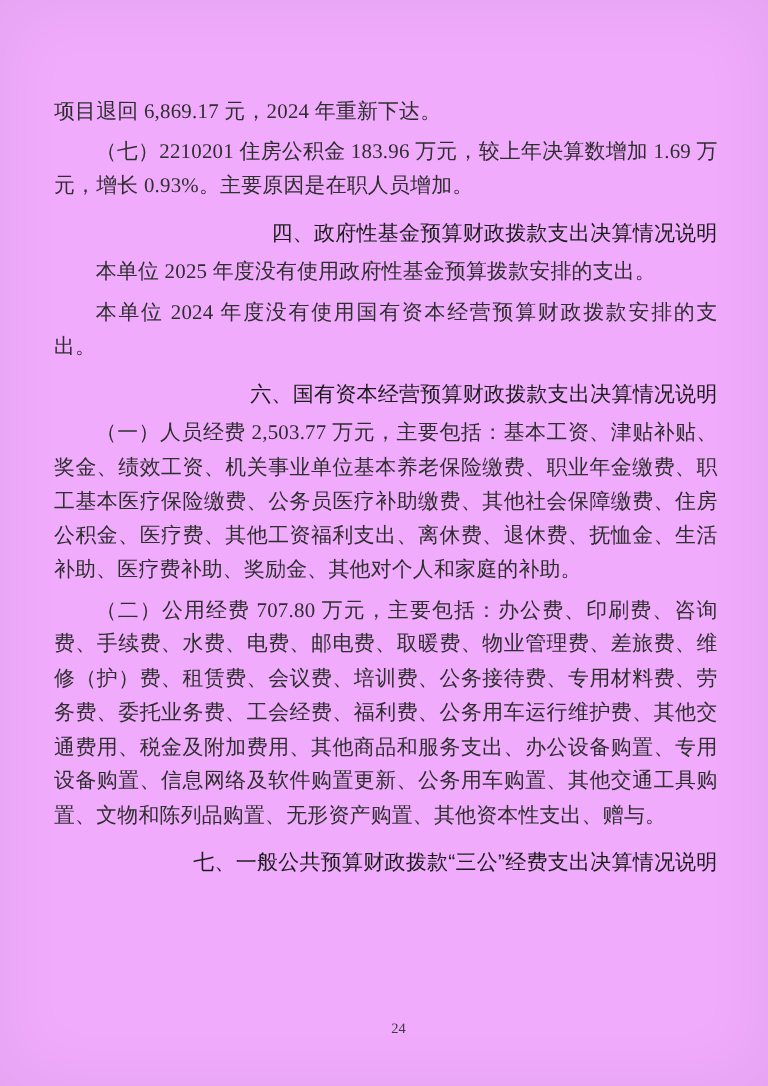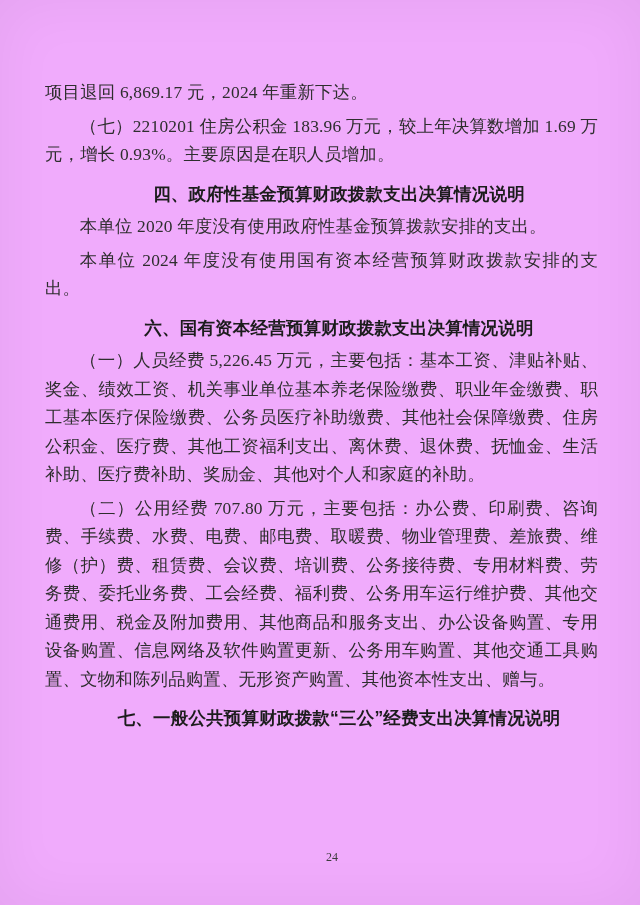--- a/index.html
+++ b/index.html
@@ -31,25 +31,25 @@
     line-height: 28.5px;
     letter-spacing: 0.2px;
   }
   p.body.indent {
     text-indent: 2em;
   }
   h2.heading {
     margin: 11px 0 4px 0;
     font-size: 17.5px;
     line-height: 28.5px;
-    font-weight: bold;
+    font-weight: normal;
     font-family: "Liberation Sans", "DejaVu Sans", sans-serif;
     color: #1c1c1c;
     text-indent: 2em;
-    text-align: center;
+    text-align: right;
     letter-spacing: 0.2px;
   }
   .page-number {
     position: absolute;
     bottom: 40px;
     left: 12px;
     width: 100%;
     text-align: center;
     font-size: 12px;
     color: #3c3c3c;
@@ -57,21 +57,21 @@
   }
 </style>
 </head>
 <body>
 
 <div class="page">
   <div class="content" id="content">
       <p class="body">项目退回 6,869.17 元，2024 年重新下达。</p>
       <p class="body indent">（七）2210201 住房公积金 183.96 万元，较上年决算数增加 1.69 万元，增长 0.93%。主要原因是在职人员增加。</p>
       <h2 class="heading">四、政府性基金预算财政拨款支出决算情况说明</h2>
-      <p class="body indent">本单位 2020 年度没有使用政府性基金预算拨款安排的支出。</p>
+      <p class="body indent">本单位 2025 年度没有使用政府性基金预算拨款安排的支出。</p>
       <p class="body indent">本单位 2024 年度没有使用国有资本经营预算财政拨款安排的支出。</p>
       <h2 class="heading">六、国有资本经营预算财政拨款支出决算情况说明</h2>
-      <p class="body indent">（一）人员经费 5,226.45 万元，主要包括：基本工资、津贴补贴、奖金、绩效工资、机关事业单位基本养老保险缴费、职业年金缴费、职工基本医疗保险缴费、公务员医疗补助缴费、其他社会保障缴费、住房公积金、医疗费、其他工资福利支出、离休费、退休费、抚恤金、生活补助、医疗费补助、奖励金、其他对个人和家庭的补助。</p>
+      <p class="body indent">（一）人员经费 2,503.77 万元，主要包括：基本工资、津贴补贴、奖金、绩效工资、机关事业单位基本养老保险缴费、职业年金缴费、职工基本医疗保险缴费、公务员医疗补助缴费、其他社会保障缴费、住房公积金、医疗费、其他工资福利支出、离休费、退休费、抚恤金、生活补助、医疗费补助、奖励金、其他对个人和家庭的补助。</p>
       <p class="body indent">（二）公用经费 707.80 万元，主要包括：办公费、印刷费、咨询费、手续费、水费、电费、邮电费、取暖费、物业管理费、差旅费、维修（护）费、租赁费、会议费、培训费、公务接待费、专用材料费、劳务费、委托业务费、工会经费、福利费、公务用车运行维护费、其他交通费用、税金及附加费用、其他商品和服务支出、办公设备购置、专用设备购置、信息网络及软件购置更新、公务用车购置、其他交通工具购置、文物和陈列品购置、无形资产购置、其他资本性支出、赠与。</p>
       <h2 class="heading">七、一般公共预算财政拨款“三公”经费支出决算情况说明</h2>
     </div>
   <div class="page-number">24</div>
 </div>
 
 </body></html>

